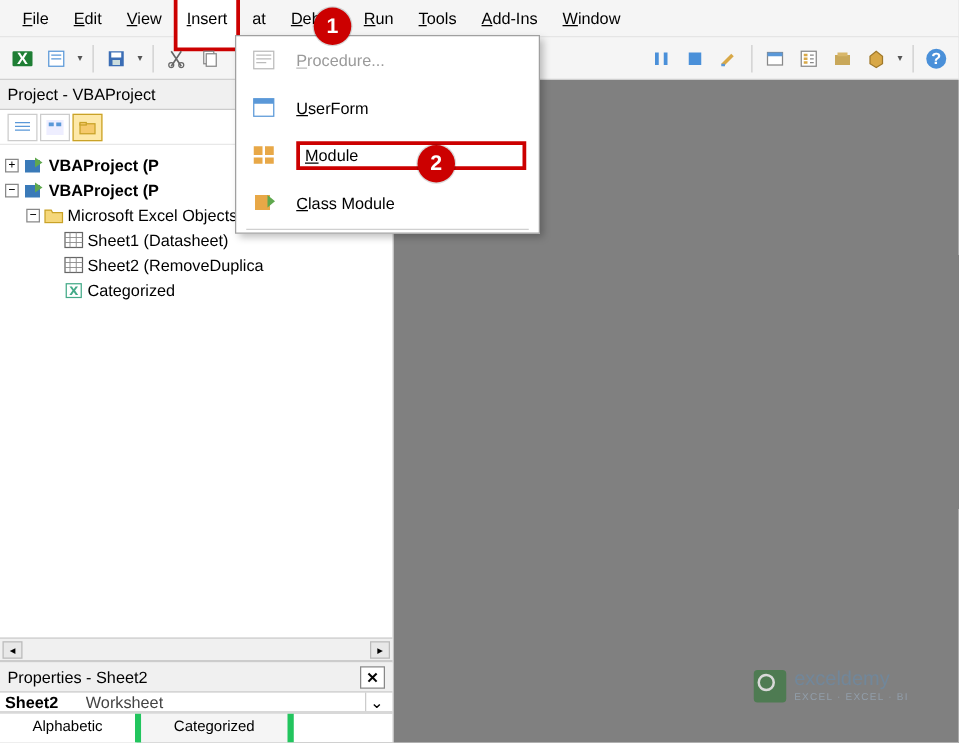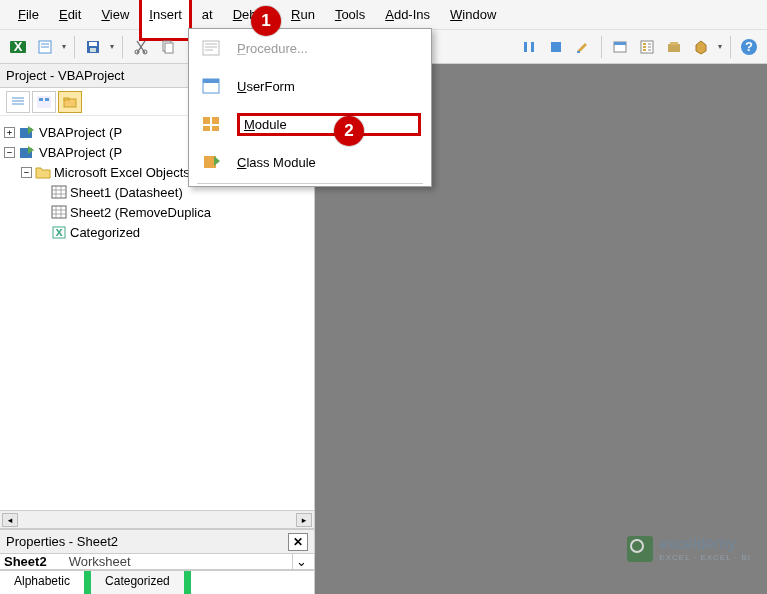--- a/index.html
+++ b/index.html
@@ -15,45 +15,45 @@
 .main{display:flex;height:calc(100% - 64px);position:relative}
 .left{width:315px;display:flex;flex-direction:column;background:#fff;border-right:1px solid #ccc}
 .panehdr{height:24px;background:#f0f0f0;border-bottom:1px solid #ccc;padding:3px 6px;font-size:12px;display:flex;align-items:center;justify-content:space-between}
 .ptoolbar{height:28px;display:flex;align-items:center;gap:2px;padding:2px 6px;border-bottom:1px solid #e8e8e8}
 .ptbtn{width:24px;height:22px;border:1px solid #ccc;background:#fff;display:flex;align-items:center;justify-content:center}
 .ptbtn.sel{background:#fde8a8;border-color:#c9a227}
 .tree{flex:1;overflow:hidden;padding:6px 4px;font-size:13px}
 .tnode{display:flex;align-items:center;gap:3px;height:20px;white-space:nowrap}
 .tind{display:inline-block}
 .expcol{width:11px;height:11px;border:1px solid #888;display:flex;align-items:center;justify-content:center;font-size:9px;line-height:1;cursor:default;font-family:monospace}
-.bold{font-weight:400}
+.bold{font-weight:700}
 .hscroll{height:18px;background:#f0f0f0;border-top:1px solid #ccc;display:flex;align-items:center;justify-content:space-between;padding:0 2px}
 .sarrow{width:16px;height:14px;background:#e8e8e8;border:1px solid #bbb;display:flex;align-items:center;justify-content:center;font-size:9px}
 .props{border-top:2px solid #ccc}
 .pname{display:flex;align-items:center;gap:22px;height:16px;padding:0 4px;border-bottom:1px solid #ccc}
 .pname .nm{font-weight:600}
 .pname .ty{color:#444}
 .pname .dd{margin-left:auto;width:18px;text-align:center;border-left:1px solid #ccc;height:100%;display:flex;align-items:center;justify-content:center}
 .ptabs{display:flex;height:24px;border-top:1px solid #ccc}
-.ptab{padding:3px 14px;border-right:7px solid #22c55e;background:#f5f5f5;font-size:12px}
+.ptab{padding:3px 26px;border-right:5px solid #22c55e;background:#f5f5f5;font-size:12px}
 .ptab.act{background:#fff;border-bottom:1px solid #fff;margin-bottom:-1px}
 .right{flex:1;background:#808080;position:relative}
 .closebox{width:20px;height:18px;border:1px solid #888;display:flex;align-items:center;justify-content:center;font-weight:bold;background:#fff;font-size:12px}
 
 .ddmenu{position:absolute;left:188px;top:28px;width:244px;background:#fff;border:1px solid #a0a0a0;box-shadow:3px 3px 6px rgba(0,0,0,.25);z-index:50}
 .ddrow{display:flex;align-items:center;height:38px;padding:0 10px;gap:14px}
 .ddrow .ico{width:24px;height:22px;display:flex;align-items:center;justify-content:center}
 .ddrow .lbl{flex:1}
 .ddrow .lbl.dis{color:#9a9a9a}
 .ddrow.hl .lbl{border:3px solid #c00;padding:1px 4px}
 .ddsep{height:1px;background:#d0d0d0;margin:2px 8px}
 
 .badge{position:absolute;width:30px;height:30px;border-radius:50%;background:#c00;color:#fff;font-weight:bold;display:flex;align-items:center;justify-content:center;font-size:17px;z-index:60;box-shadow:0 0 0 1px rgba(0,0,0,.15)}
 
-.wmark{position:absolute;right:16px;bottom:32px;opacity:.7;display:flex;align-items:flex-end;gap:6px;z-index:5}
+.wmark{position:absolute;right:40px;bottom:32px;opacity:.7;display:flex;align-items:flex-end;gap:6px;z-index:5}
 .wmark .wico{width:26px;height:26px;background:#3a7a3f;border-radius:3px;position:relative}
 .wmark .wico::after{content:"";position:absolute;width:10px;height:10px;border:2px solid #fff;border-radius:50%;top:3px;left:3px}
 .wmark .wtxt{color:#6b8aa6;font-size:16px}
 .wmark .wsub{color:#9ab;font-size:8px;letter-spacing:1px}
 </style>
 </head>
 <body>
 
 <div class="menubar">
   <div class="mitem"><u>F</u>ile</div>

